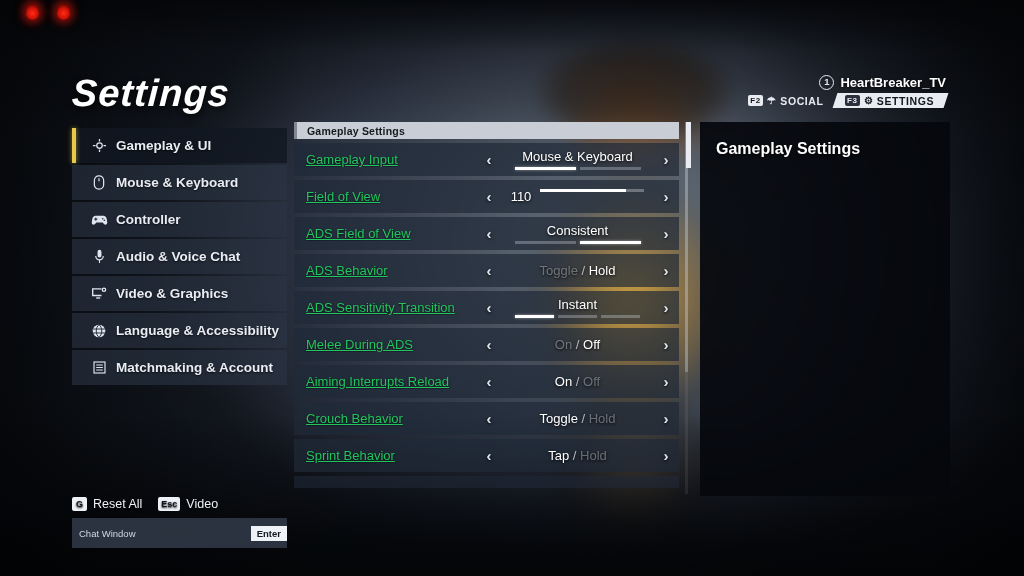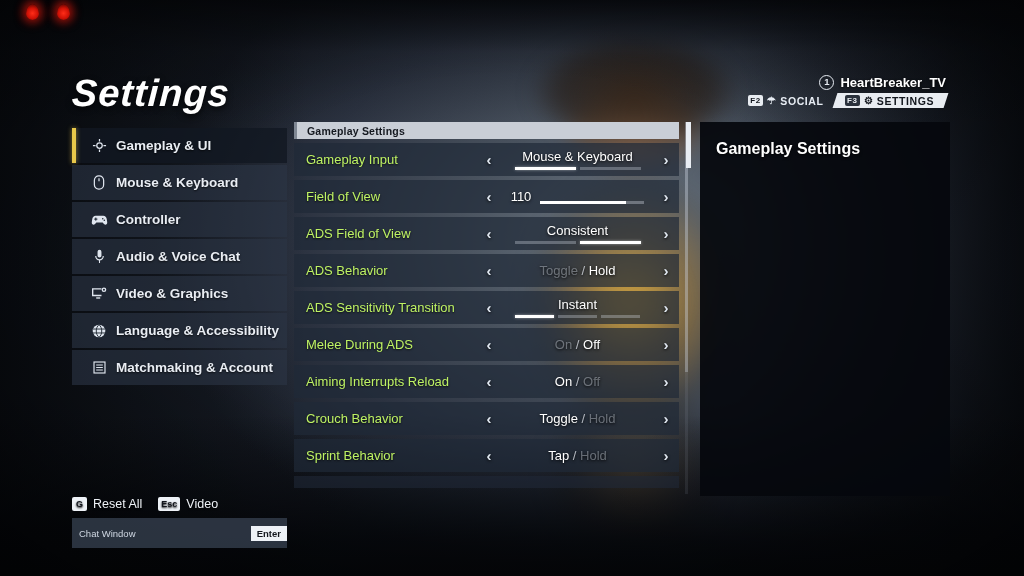--- a/index.html
+++ b/index.html
@@ -125,41 +125,41 @@
     border-left:3px solid #7f8793;
   }
   #rows { margin-top:4px; }
   .srow {
     position:relative; height:33px; margin-bottom:4px;
     background:rgba(32,41,56,.70);
     display:flex; align-items:center;
   }
   .srow .label {
     flex:0 0 182px; padding-left:12px;
-    color:#bef264; font-size:13px; font-weight:400;
+    color:#22c55e; font-size:13px; font-weight:400;
     text-shadow:0 1px 2px rgba(0,0,0,.75);
-    white-space:nowrap; overflow:hidden;
+    white-space:nowrap; overflow:hidden;text-decoration:underline;
   }
   .srow .chev {
     flex:0 0 26px; text-align:center;
     color:#dfe6ef; font-size:15px; font-weight:700;
     text-shadow:0 1px 3px rgba(0,0,0,.9);
   }
   .srow .valwrap {
     flex:1 1 auto; position:relative; height:100%;
     display:flex; flex-direction:column; align-items:center; justify-content:center;
   }
   .srow .val {
     color:#ffffff; font-size:13px; font-weight:400;
     text-shadow:0 1px 3px rgba(0,0,0,.9); white-space:nowrap;
     line-height:15px;
   }
   .srow .val .dim { color:rgba(222,230,240,.40); }
   .srow .val .sep { color:rgba(235,240,248,.72); }
-  .srow .val.slider-val { display:flex; align-items:flex-end; gap:9px; }
+  .srow .val.slider-val { display:flex; align-items:flex-start; gap:9px; }
 
   .segments { display:flex; gap:4px; margin-top:3px; width:126px; }
   .segments .seg { flex:1 1 0; height:3px; background:rgba(226,232,241,.30); }
   .segments .seg.on { background:#ffffff; box-shadow:0 0 3px rgba(255,255,255,.5); }
 
   .sbar { position:relative; width:104px; height:3px; background:rgba(226,232,241,.34); }
   .sbar .fill { position:absolute; left:0; top:0; bottom:0; background:#fff; }
 
   .srow.partial { height:12px; overflow:hidden; opacity:.85; }
   #scroll-track {

